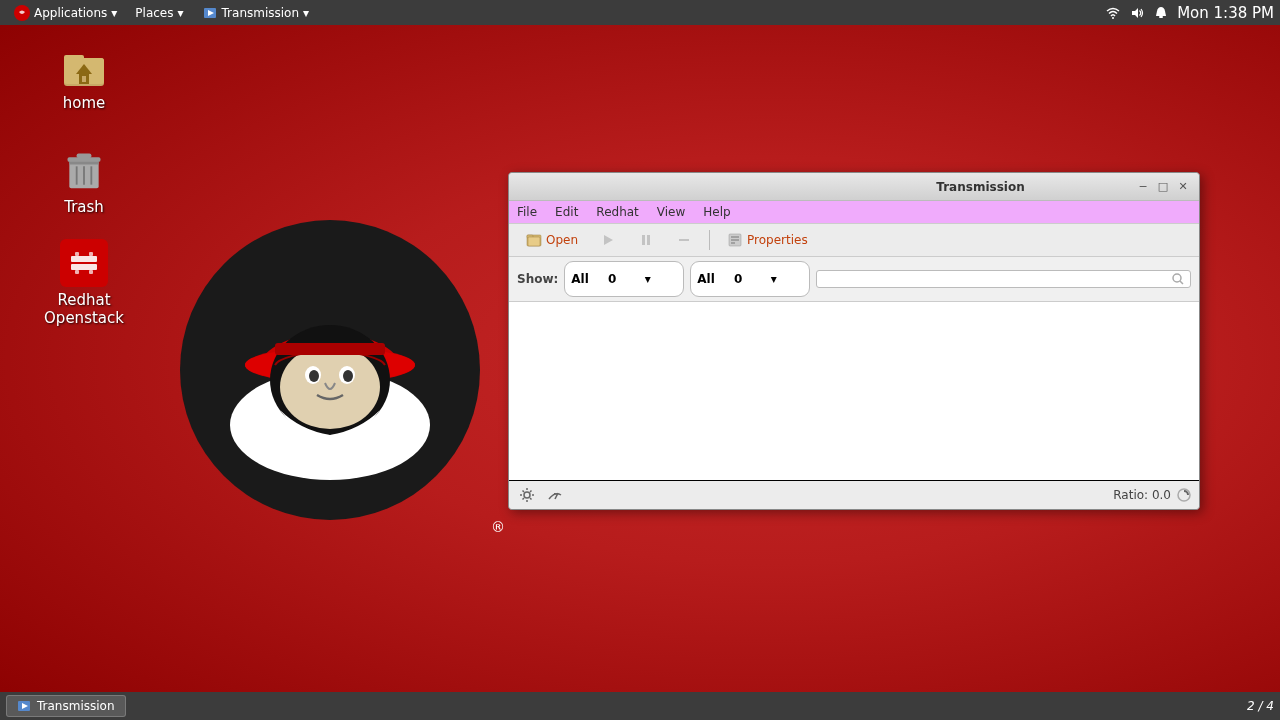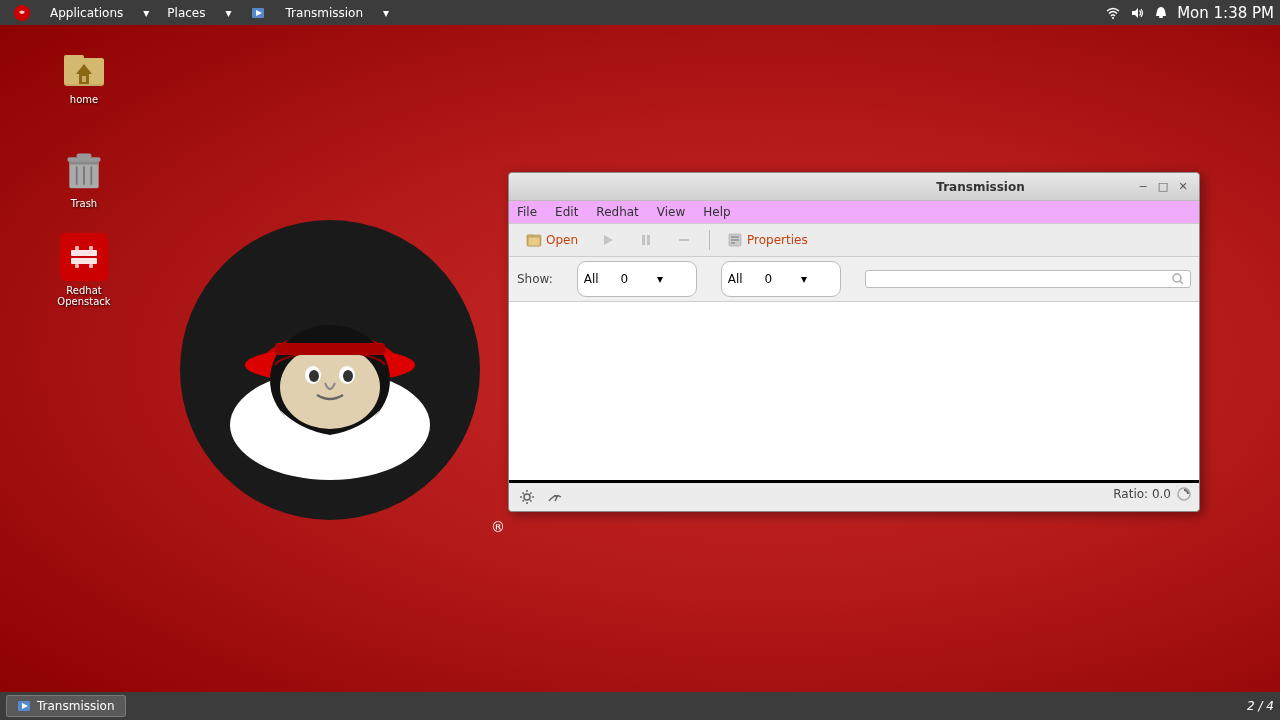--- a/index.html
+++ b/index.html
@@ -33,21 +33,21 @@
       z-index: 100;
     }
     .top-panel-left {
       display: flex;
       align-items: center;
       gap: 2px;
     }
     .panel-menu-item {
       display: flex;
       align-items: center;
-      gap: 20px;
+      gap: 4px;
       padding: 2px 8px;
       color: #fff;
       font-size: 12px;
       cursor: pointer;
       border-radius: 2px;
     }
     .panel-redhat-icon {
       width: 16px; height: 16px;
       background: #cc0000;
       border-radius: 50%;
@@ -81,21 +81,21 @@
       border-radius: 4px;
     }
     .desktop-icon-img {
       width: 48px; height: 48px;
       display: flex; align-items: center; justify-content: center;
       font-size: 32px;
       margin-bottom: 4px;
     }
     .desktop-icon-label {
       color: #fff;
-      font-size: 10px;
+      font-size: 15px;
       text-align: center;
       text-shadow: 1px 1px 2px rgba(0,0,0,0.8);
     }
 
     
     .home-icon-svg {
       width: 48px; height: 48px;
     }
 
     
@@ -214,21 +214,22 @@
       opacity: 0.4;
       cursor: default;
     }
 
     .window-filterbar {
       background: #f0f0f0;
       display: flex;
       align-items: center;
       padding: 4px 8px;
       border-bottom: 1px solid #ccc;
-      gap: 24px;
+      gap: 6px;
+      font-weight: bold;
     }
     .filter-label {
       font-size: 12px;
       color: #444;
     }
     .filter-select {
       display: flex;
       align-items: center;
       background: #fff;
       border: 1px solid #bbb;
@@ -252,24 +253,24 @@
       justify-content: flex-end;
     }
 
     .window-content {
       background: #fff;
       height: 178px;
     }
 
     .window-statusbar {
       background: #ececec;
-      border-top: 3px solid #000000;
+      border-top: 1px solid #000000;
       padding: 4px 8px;
       display: flex;
-      align-items: flex-start;
+      align-items: center;
       justify-content: space-between;
       border-radius: 0 0 4px 4px;
     }
     .statusbar-left {
       display: flex;
       gap: 8px;
       align-items: center;
     }
     .status-icon-btn {
       width: 20px; height: 20px;
@@ -418,21 +419,21 @@
         <rect x="16" y="6" width="16" height="5" rx="2" fill="#999"></rect>
 
         <line x1="16" y1="20" x2="16" y2="40" stroke="#777" stroke-width="2"></line>
         <line x1="24" y1="20" x2="24" y2="40" stroke="#777" stroke-width="2"></line>
         <line x1="32" y1="20" x2="32" y2="40" stroke="#777" stroke-width="2"></line>
       </svg>
     </div>
     <span class="desktop-icon-label">Trash</span>
   </div>
 
-  <div class="desktop-icon" style="left: 44px; top: 229px;">
+  <div class="desktop-icon" style="left: 44px; top: 235px;">
     <div class="desktop-icon-img">
       <div class="openstack-icon">
         <svg width="30" height="30" viewBox="0 0 30 30">
 
           <rect x="2" y="8" width="26" height="6" rx="1" fill="white" opacity="0.9"></rect>
           <rect x="2" y="16" width="26" height="6" rx="1" fill="white" opacity="0.9"></rect>
           <rect x="6" y="4" width="4" height="4" rx="1" fill="white" opacity="0.7"></rect>
           <rect x="20" y="4" width="4" height="4" rx="1" fill="white" opacity="0.7"></rect>
           <rect x="6" y="22" width="4" height="4" rx="1" fill="white" opacity="0.7"></rect>
           <rect x="20" y="22" width="4" height="4" rx="1" fill="white" opacity="0.7"></rect>

